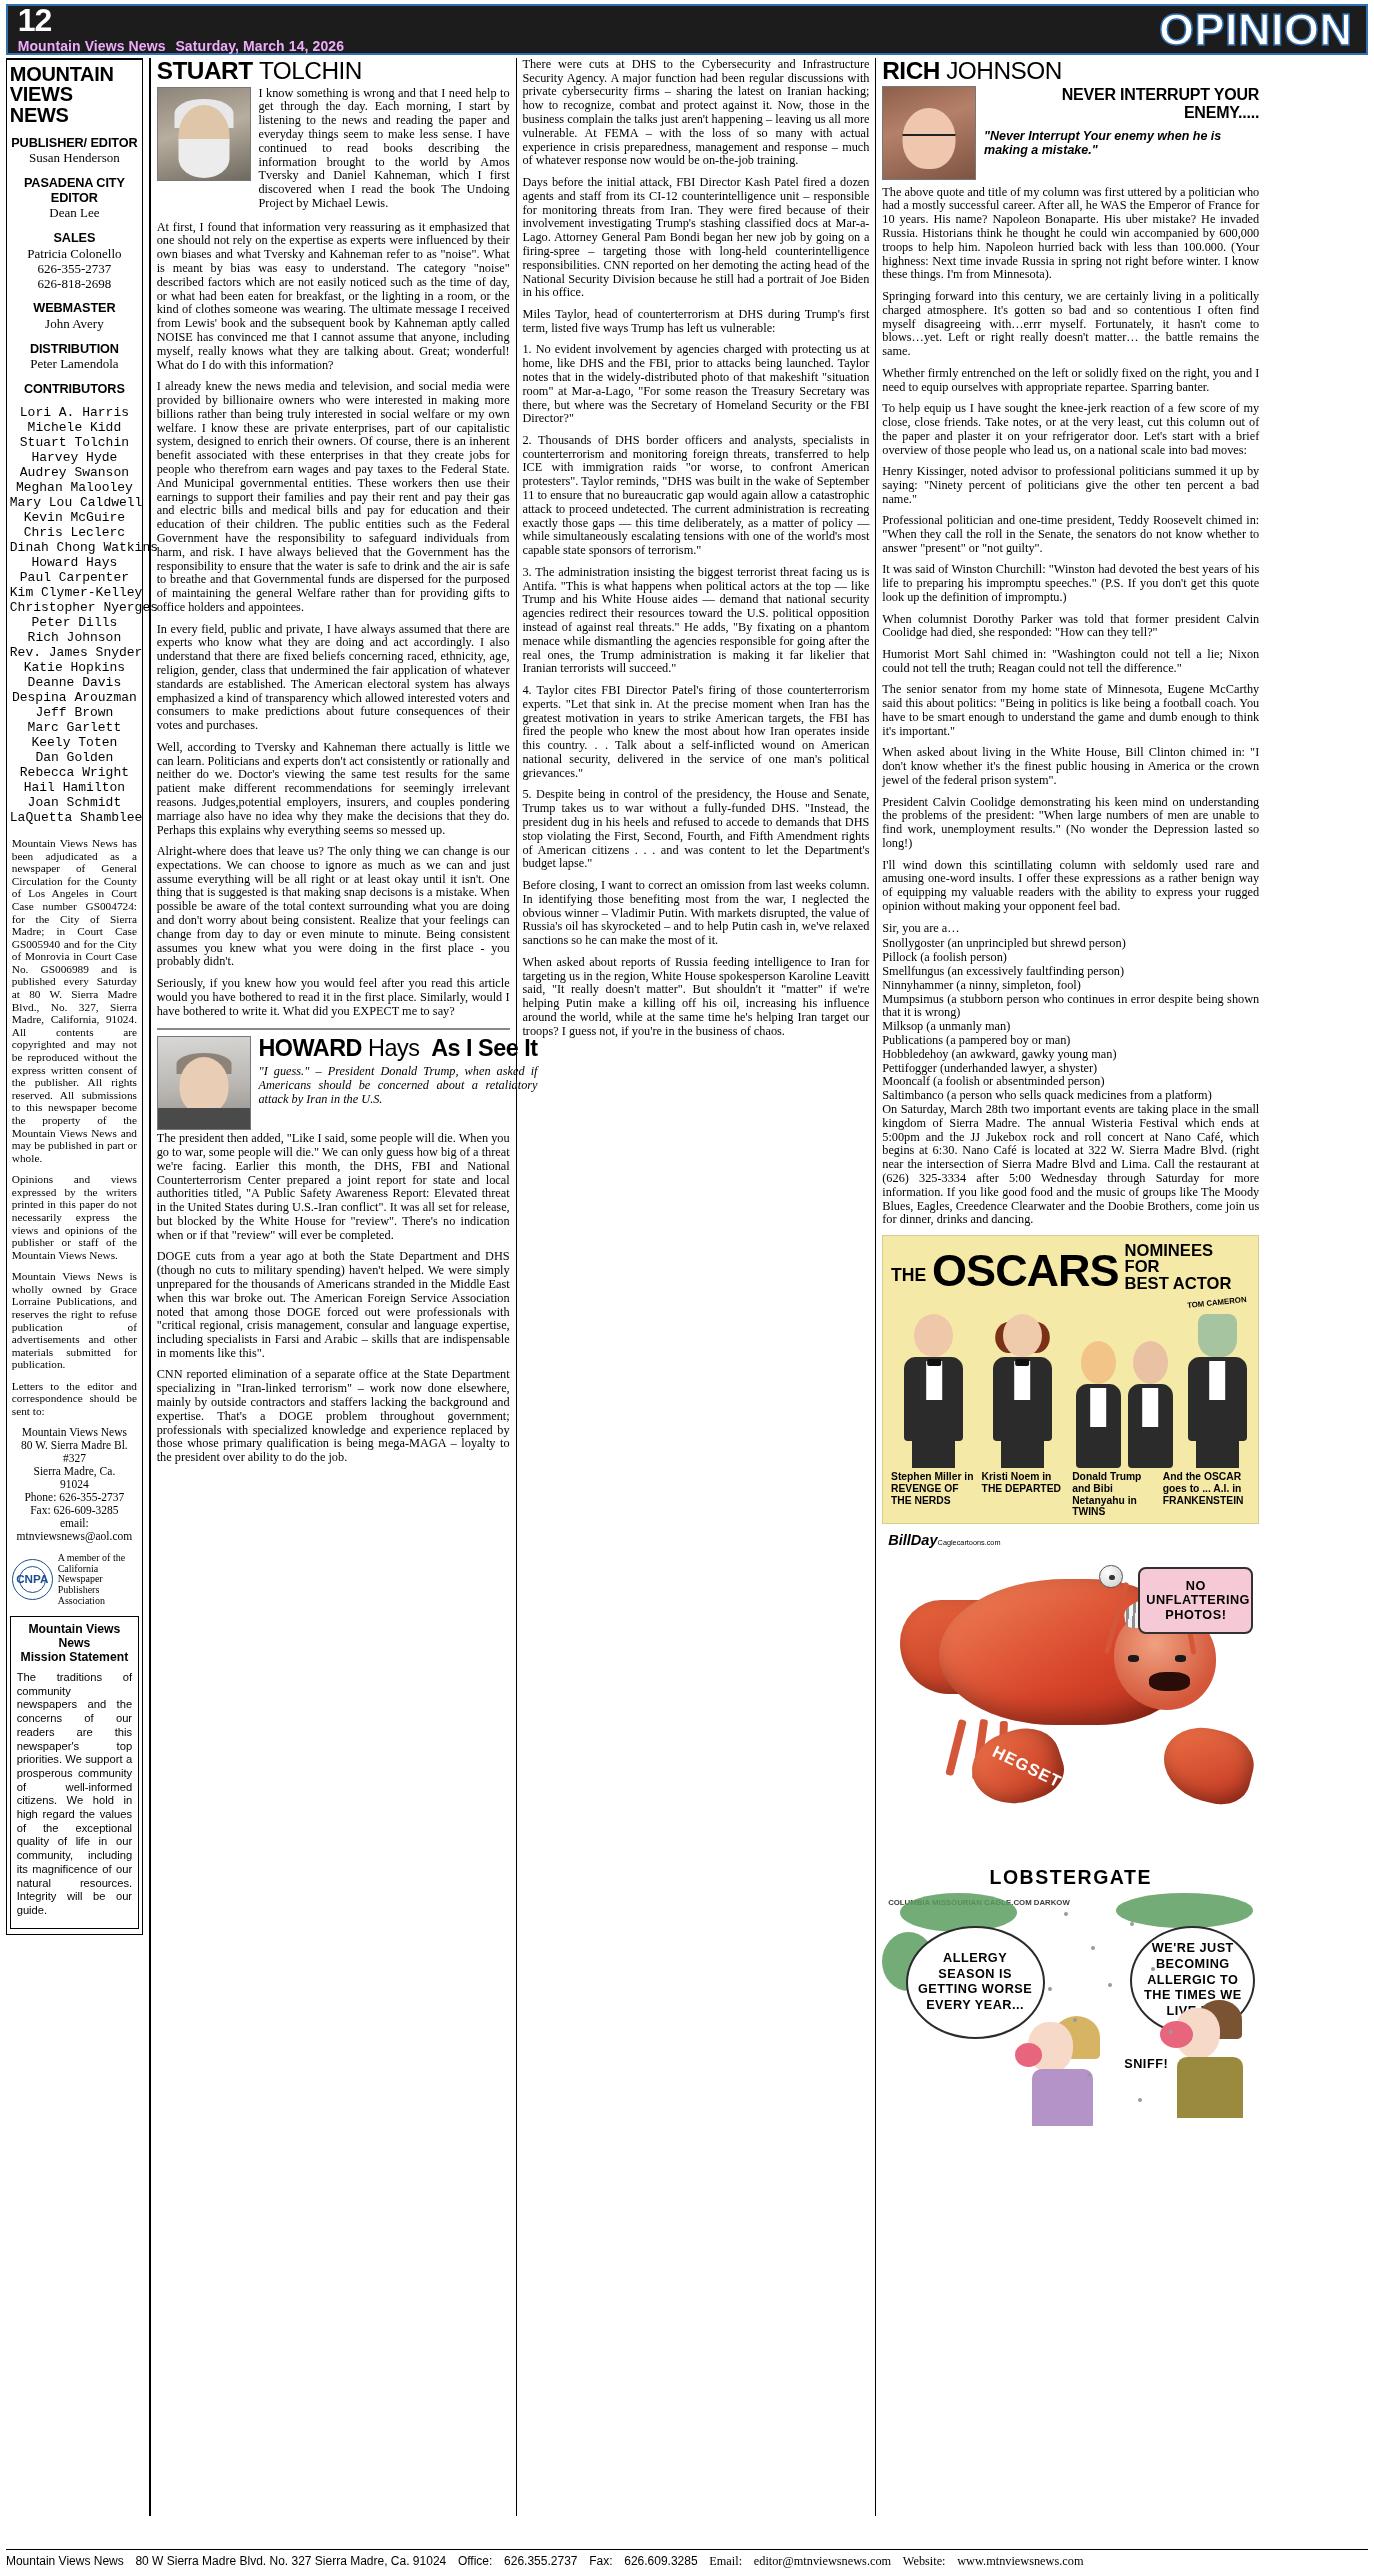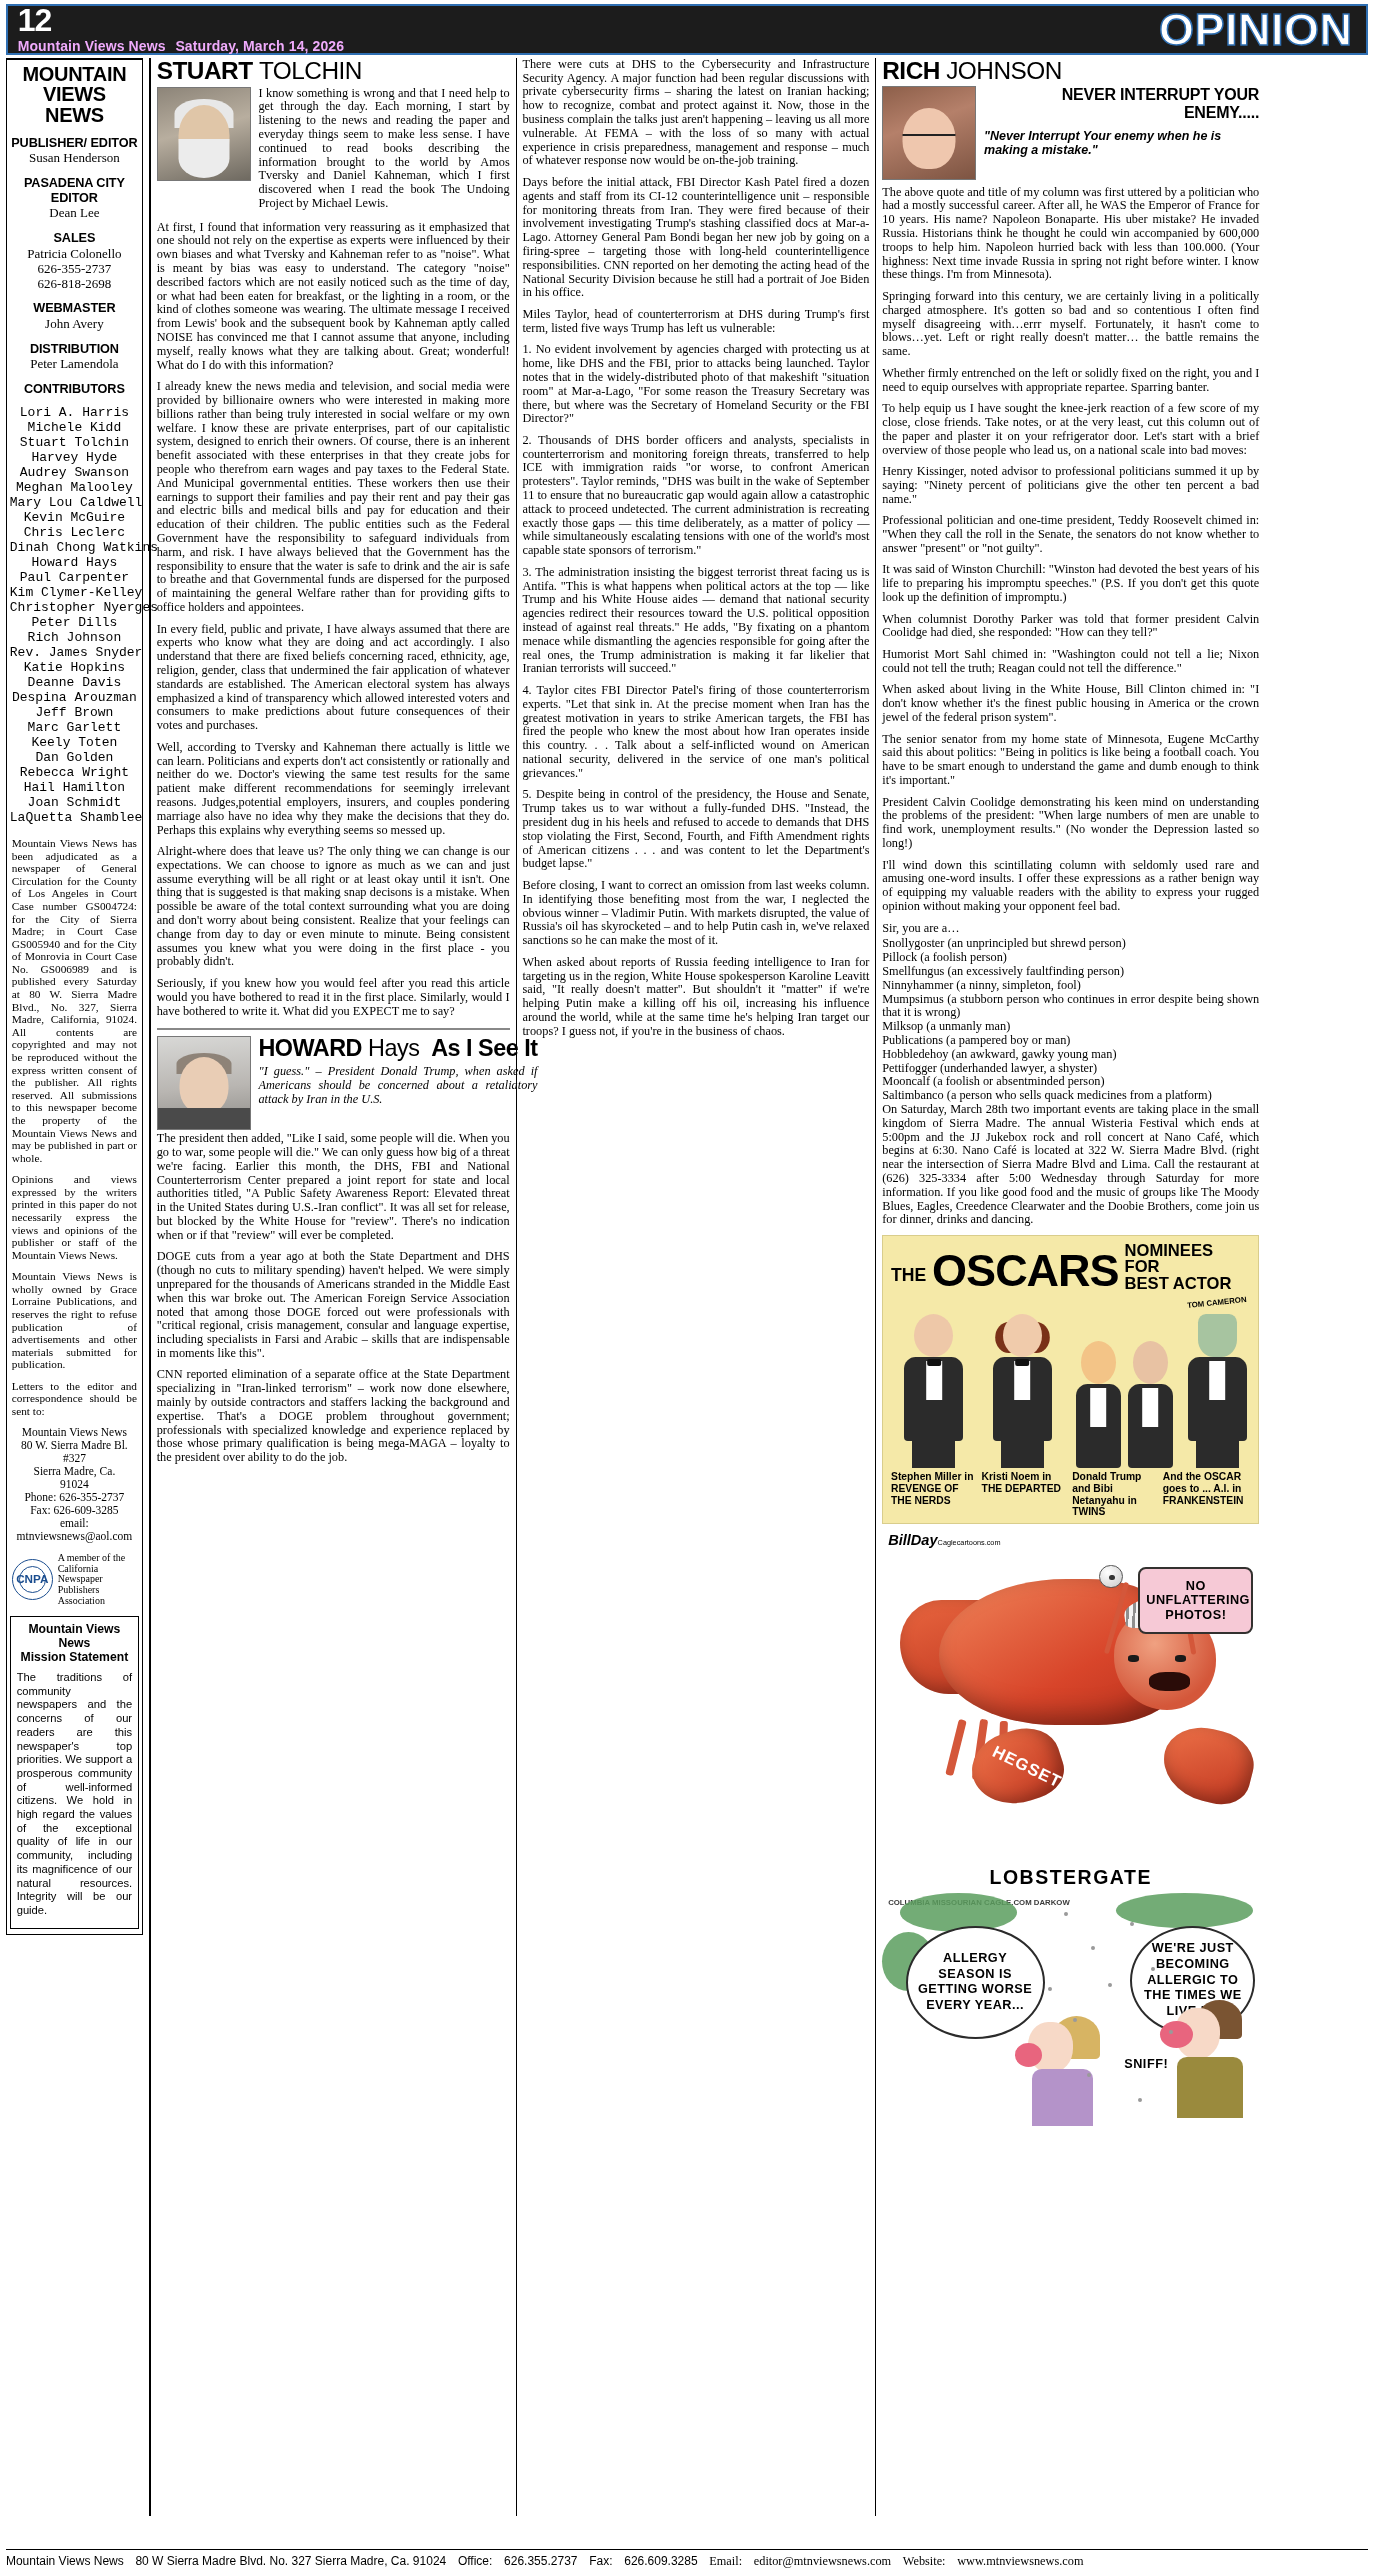--- a/index.html
+++ b/index.html
@@ -45,21 +45,21 @@
   .rule { width:2px; background:#000; margin:0 5.9px; flex:0 0 2px; }
   .rule-thin { width:1px; background:#000; margin:0 5.9px; flex:0 0 1px; }
   .col-a { width:353px; flex:0 0 353px; }
   .col-b { width:347px; flex:0 0 347px; }
   .col-c { width:377px; flex:0 0 377px; }
 
   
   .side-inner { border:1px solid #000; border-top:2px solid #000; padding:3.9px 2.9px 5.9px 2.9px; }
   .nameplate {
     font-family:"Liberation Sans", sans-serif; font-weight:bold;
-    text-align:center; font-size:20px; line-height:20.5px; letter-spacing:-0.3px;
+    font-size:20px; line-height:20.5px; letter-spacing:-0.3px;
   }
   .side-h {
     font-family:"Liberation Sans", sans-serif; font-weight:bold;
     text-align:center; font-size:12.7px; line-height:14.6px; margin-top:10.7px;
     letter-spacing:-0.1px;
   }
   .side-n {
     font-family:"Liberation Serif", serif; text-align:center;
     font-size:13px; line-height:15px;
   }
@@ -443,22 +443,22 @@
       <div class="body-txt" id="rich-body" style="margin-top:5.9px;">
           <p>The above quote and title of my column was first uttered by a politician who had a mostly successful career. After all, he WAS the Emperor of France for 10 years. His name? Napoleon Bonaparte. His uber mistake? He invaded Russia. Historians think he thought he could win accompanied by 600,000 troops to help him. Napoleon hurried back with less than 100.000. (Your highness: Next time invade Russia in spring not right before winter. I know these things. I'm from Minnesota).</p>
           <p>Springing forward into this century, we are certainly living in a politically charged atmosphere. It's gotten so bad and so contentious I often find myself disagreeing with…errr myself. Fortunately, it hasn't come to blows…yet. Left or right really doesn't matter… the battle remains the same.</p>
           <p>Whether firmly entrenched on the left or solidly fixed on the right, you and I need to equip ourselves with appropriate repartee. Sparring banter.</p>
           <p>To help equip us I have sought the knee-jerk reaction of a few score of my close, close friends. Take notes, or at the very least, cut this column out of the paper and plaster it on your refrigerator door. Let's start with a brief overview of those people who lead us, on a national scale into bad moves:</p>
           <p>Henry Kissinger, noted advisor to professional politicians summed it up by saying: "Ninety percent of politicians give the other ten percent a bad name."</p>
           <p>Professional politician and one-time president, Teddy Roosevelt chimed in: "When they call the roll in the Senate, the senators do not know whether to answer "present" or "not guilty".</p>
           <p>It was said of Winston Churchill: "Winston had devoted the best years of his life to preparing his impromptu speeches." (P.S. If you don't get this quote look up the definition of impromptu.)</p>
           <p>When columnist Dorothy Parker was told that former president Calvin Coolidge had died, she responded: "How can they tell?"</p>
           <p>Humorist Mort Sahl chimed in: "Washington could not tell a lie; Nixon could not tell the truth; Reagan could not tell the difference."</p>
+          <p>The senior senator from my home state of Minnesota, Eugene McCarthy said this about politics: "Being in politics is like being a football coach. You have to be smart enough to understand the game and dumb enough to think it's important."</p>
           <p>When asked about living in the White House, Bill Clinton chimed in: "I don't know whether it's the finest public housing in America or the crown jewel of the federal prison system".</p>
-          <p>The senior senator from my home state of Minnesota, Eugene McCarthy said this about politics: "Being in politics is like being a football coach. You have to be smart enough to understand the game and dumb enough to think it's important."</p>
           <p>President Calvin Coolidge demonstrating his keen mind on understanding the problems of the president: "When large numbers of men are unable to find work, unemployment results." (No wonder the Depression lasted so long!)</p>
           <p>I'll wind down this scintillating column with seldomly used rare and amusing one-word insults. I offer these expressions as a rather benign way of equipping my valuable readers with the ability to express your rugged opinion without making your opponent feel bad.</p>
         </div>
 
       <div class="body-txt">
         <p style="margin-bottom:2px;">Sir, you are a…</p>
       </div>
       <div class="body-txt" id="rich-insults" style="margin-top:0;">
           <div>Snollygoster (an unprincipled but shrewd person)</div>
           <div>Pillock (a foolish person)</div>

